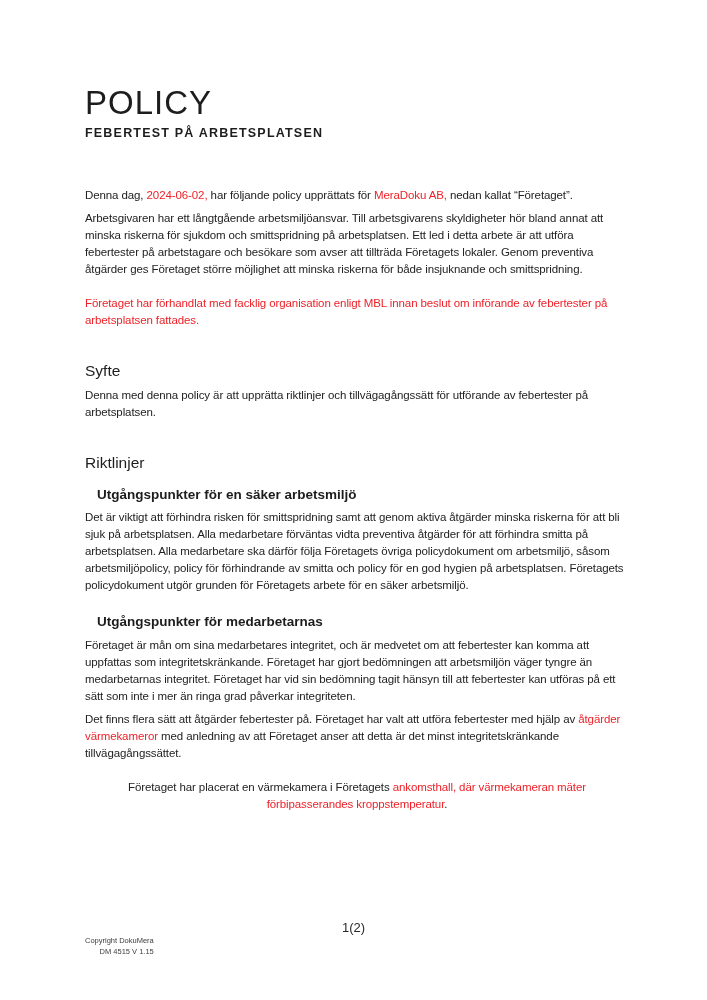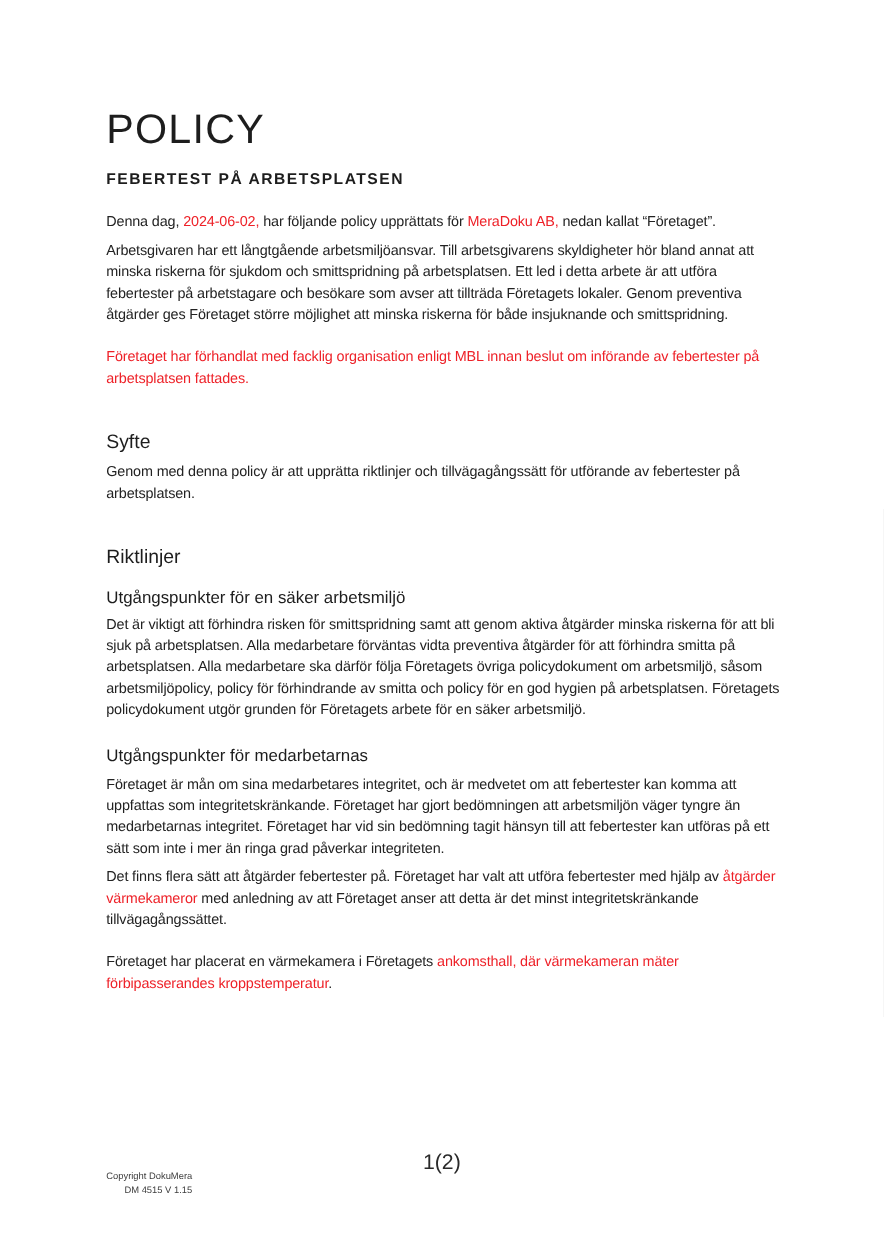--- a/index.html
+++ b/index.html
@@ -21,58 +21,58 @@
   }
   .doc-title {
     margin: 86px 0 0 0;
     font-size: 33px;
     font-weight: 400;
     line-height: 1.0;
     letter-spacing: 1px;
     color: #1d1d1d;
   }
   .doc-subtitle {
-    margin-top: 17px;
+    margin-top: 7px;
     font-size: 12.5px;
     font-weight: 700;
     letter-spacing: 1.2px;
     color: #1d1d1d;
   }
   .body {
     font-size: 11.5px;
     line-height: 17px;
     letter-spacing: -0.1px;
     margin: 6px 0 0 0;
   }
-  .intro { margin-top: 20px; }
+  .intro { margin-top: 47px; }
   .h-section {
     font-size: 15.5px;
     font-weight: 400;
     line-height: 1.2;
     margin: 33px 0 0 0;
     color: #1d1d1d;
   }
   .h-sub {
     font-size: 13.5px;
-    font-weight: 400;
+    font-weight: 700;
     line-height: 1.2;
-    margin: 20px 0 0 0;
+    margin: 20px 0 0 12px;
     color: #1d1d1d;
   }
   .h-sub.first { margin-top: 15px; }
   .note { margin-top: 17px; }
-  .spaced { margin-top: 17px; }
+  .spaced { margin-top: 17px; text-align: center; }
   .red { color: var(--accent-red, #ee2128); }
   .footer-page-number {
     position: absolute;
     top: 920px;
     left: 0;
     width: 100%;
     text-align: center;
-    font-size: 17px;
+    font-size: 13px;
     color: #2a2a2a;
   }
   .footer-copyright {
     position: absolute;
     top: 936px;
     left: 85px;
     font-size: 7.5px;
     line-height: 10.5px;
     color: #3d3d3d;
     text-align: right;
@@ -86,21 +86,21 @@
 
     <h1 class="doc-title">POLICY</h1>
     <div class="doc-subtitle">FEBERTEST PÅ ARBETSPLATSEN</div>
 
     <p class="body intro"><span>Denna dag, </span><span class="red">2024-06-02,</span><span> har följande policy upprättats för </span><span class="red">MeraDoku AB,</span><span> nedan kallat “Företaget”.</span></p>
 
     <p class="body">Arbetsgivaren har ett långtgående arbetsmiljöansvar. Till arbetsgivarens skyldigheter hör bland annat att minska riskerna för sjukdom och smittspridning på arbetsplatsen. Ett led i detta arbete är att utföra febertester på arbetstagare och besökare som avser att tillträda Företagets lokaler. Genom preventiva åtgärder ges Företaget större möjlighet att minska riskerna för både insjuknande och smittspridning.</p>
     <p class="body note red">Företaget har förhandlat med facklig organisation enligt MBL innan beslut om införande av febertester på arbetsplatsen fattades.</p>
 
     <h2 class="h-section">Syfte</h2>
-    <p class="body">Genom med denna policy är att upprätta riktlinjer och tillvägagångssätt för utförande av febertester på arbetsplatsen.</p>
+    <p class="body">Denna med denna policy är att upprätta riktlinjer och tillvägagångssätt för utförande av febertester på arbetsplatsen.</p>
 
     <h2 class="h-section">Riktlinjer</h2>
 
     <h3 class="h-sub first">Utgångspunkter för en säker arbetsmiljö</h3>
     <p class="body">Det är viktigt att förhindra risken för smittspridning samt att genom aktiva åtgärder minska riskerna för att bli sjuk på arbetsplatsen. Alla medarbetare förväntas vidta preventiva åtgärder för att förhindra smitta på arbetsplatsen. Alla medarbetare ska därför följa Företagets övriga policydokument om arbetsmiljö, såsom arbetsmiljöpolicy, policy för förhindrande av smitta och policy för en god hygien på arbetsplatsen. Företagets policydokument utgör grunden för Företagets arbete för en säker arbetsmiljö.</p>
 
     <h3 class="h-sub">Utgångspunkter för medarbetarnas</h3>
     <p class="body">Företaget är mån om sina medarbetares integritet, och är medvetet om att febertester kan komma att uppfattas som integritetskränkande. Företaget har gjort bedömningen att arbetsmiljön väger tyngre än medarbetarnas integritet. Företaget har vid sin bedömning tagit hänsyn till att febertester kan utföras på ett sätt som inte i mer än ringa grad påverkar integriteten.</p>
 
     <p class="body"><span>Det finns flera sätt att åtgärder febertester på. Företaget har valt att utföra febertester med hjälp av </span><span class="red">åtgärder värmekameror</span><span> med anledning av att Företaget anser att detta är det minst integritetskränkande tillvägagångssättet.</span></p>

